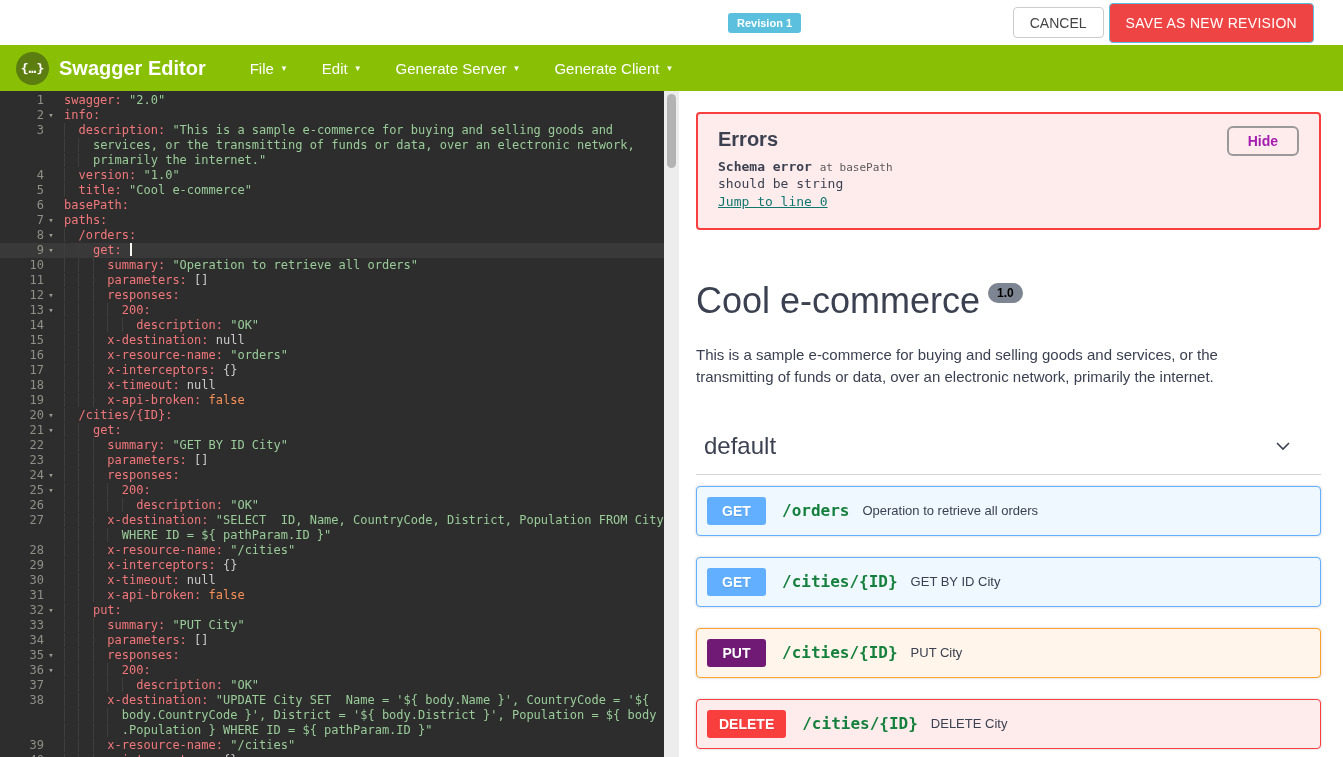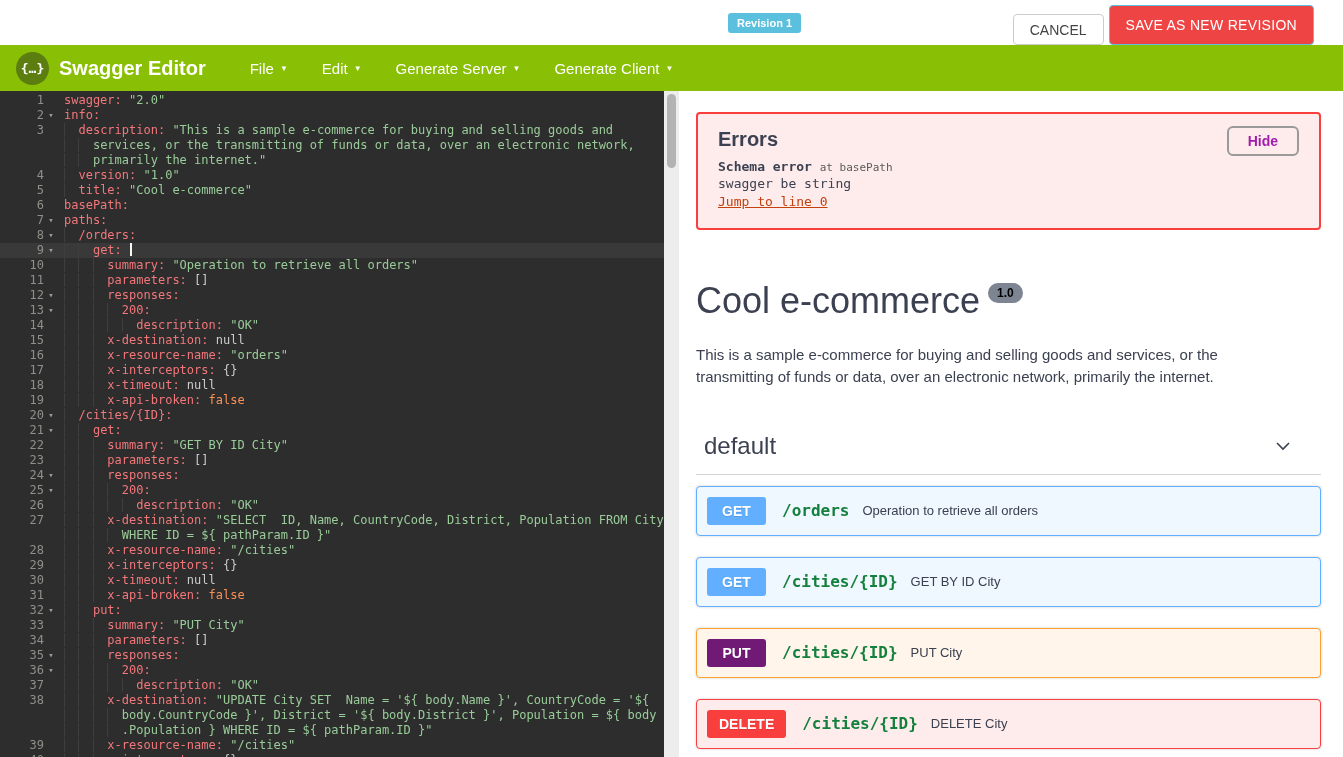--- a/index.html
+++ b/index.html
@@ -1,21 +1,21 @@
 <!DOCTYPE html>
 <html><head>
 <meta charset="utf-8">
 <style>
   * { margin:0; padding:0; box-sizing:border-box; }
   html,body { width:1343px; height:757px; overflow:hidden; background:#fff;
     font-family:"Liberation Sans", sans-serif; }
 
   
   .topbar { position:relative; height:45px; background:#fff; display:flex;
-    align-items:flex-end; justify-content:flex-end; padding-right:29px; gap:5px; }
+    align-items:center; justify-content:flex-end; padding-right:29px; gap:5px; }
   .revision-badge { position:absolute; left:728px; top:13px; background:#5bc0de;
     color:#fff; font-size:11px; font-weight:bold; padding:4px 9px; border-radius:3px; }
   .btn-cancel { height:31px; padding:0 16px; background:#fff; border:1px solid #ccc;
     border-radius:4px; color:#444; font-size:14px; cursor:pointer;
     font-family:"Liberation Sans", sans-serif; }
   .btn-save { height:40px; padding:0 16px; background:#ef4444; border:1px solid #5bc0de;
     border-radius:4px; color:#fff; font-size:14px; letter-spacing:.3px; cursor:pointer;
     font-family:"Liberation Sans", sans-serif; }
 
   
@@ -57,21 +57,21 @@
   .docs { flex:1; background:#fff; padding:21px 22px 0 17px; overflow:hidden; color:#3b4151; }
 
   .errors-panel { position:relative; border:2px solid #f93e3e; background:#feebeb;
     border-radius:4px; padding:14px 20px 18px 20px; }
   .errors-title { font-size:20px; font-weight:700; margin-bottom:8px; }
   .err-line1 { font-family:"DejaVu Sans Mono", monospace; font-size:13px; line-height:16px; }
   .err-name { font-weight:bold; }
   .err-loc { font-size:11px; color:#5a5a5a; }
   .err-msg { font-family:"DejaVu Sans Mono", monospace; font-size:13px; line-height:16px; }
   .err-jump { display:inline-block; margin-top:2px; font-family:"DejaVu Sans Mono", monospace;
-    font-size:13px; color:#c2410c; text-decoration:underline; cursor:pointer; }
+    font-size:13px; color:#0f766e; text-decoration:underline; cursor:pointer; }
   .btn-hide { position:absolute; top:12px; right:20px; background:transparent;
     border:2px solid #9a9a9a; border-radius:6px; padding:5px 19px; font-size:14px;
     font-weight:bold; color:#a21caf; cursor:pointer; font-family:"Liberation Sans", sans-serif;margin-left:39px; }
 
   .api-head { margin-top:50px; }
   .api-title { font-size:36px; font-weight:400; color:#3b4151; display:inline; }
   .version-badge { display:inline-block; position:relative; top:-16px; margin-left:8px;
     background:#7d8492; color:#000000; font-size:12px; font-weight:bold;
     padding:3px 9px; border-radius:10px; }
   .api-desc { margin-top:22px; font-size:15px; line-height:1.45; max-width:575px; color:#3b4151; }
@@ -452,21 +452,21 @@
 
   <div class="docs">
 
     <div class="errors-panel">
       <div class="errors-title">Errors</div>
       <button class="btn-hide">Hide</button>
       <div class="err-line1">
         <span class="err-name">Schema error</span>
         <span class="err-loc">at basePath</span>
       </div>
-      <div class="err-msg">swagger be string</div>
+      <div class="err-msg">should be string</div>
       <a class="err-jump">Jump to line 0</a>
     </div>
 
     <div class="api-head">
       <h1 class="api-title">Cool e-commerce</h1><span class="version-badge">1.0</span>
     </div>
     <p class="api-desc">This is a sample e-commerce for buying and selling goods and services, or the transmitting of funds or data, over an electronic network, primarily the internet.</p>
 
     <div class="tag-section">
       <div class="tag-header">

